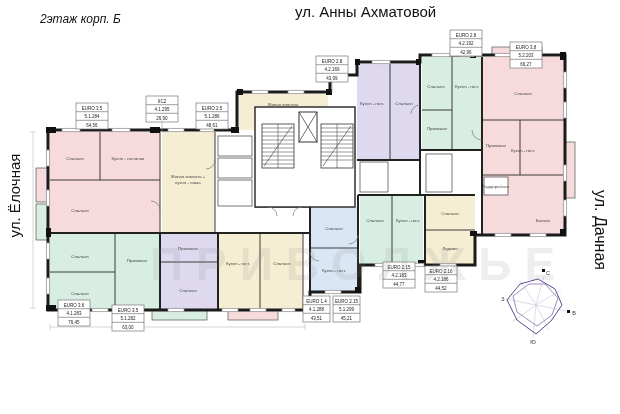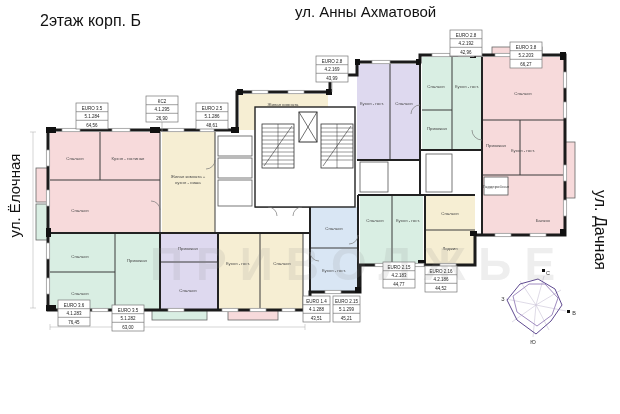--- a/index.html
+++ b/index.html
@@ -1,20 +1,20 @@
 <!DOCTYPE html>
 <html><head>
 <meta charset="utf-8">
 <style>
   html,body{margin:0;padding:0;background:#fff;}
   #shot{position:relative;width:620px;height:414px;background:#fff;overflow:hidden;
         font-family:"Liberation Sans",sans-serif;}
   #shot svg{position:absolute;left:0;top:0;}
   .ovl{position:absolute;color:#111;white-space:nowrap;}
-  .title{left:40px;top:12px;font-size:16px;}
+  .title{left:40px;top:12px;font-size:12px;font-style:italic;}
   .street-top{left:295px;top:3px;font-size:15px;text-align:center;}
   .street-left{left:-66px;top:187px;width:160px;text-align:center;font-size:15px;
                transform:rotate(-90deg);}
   .street-right{left:510px;top:221px;width:180px;text-align:center;font-size:16px;
                 transform:rotate(90deg);}
   .rl{font-size:4.3px;fill:#444;text-anchor:middle;}
   .st{font-size:4.5px;fill:#222;text-anchor:middle;}
   .cp{font-size:5.5px;fill:#333;text-anchor:middle;}
   .wm{font-size:46px;font-weight:bold;fill:#8a8a8a;opacity:0.14;letter-spacing:13px;}
 </style>

